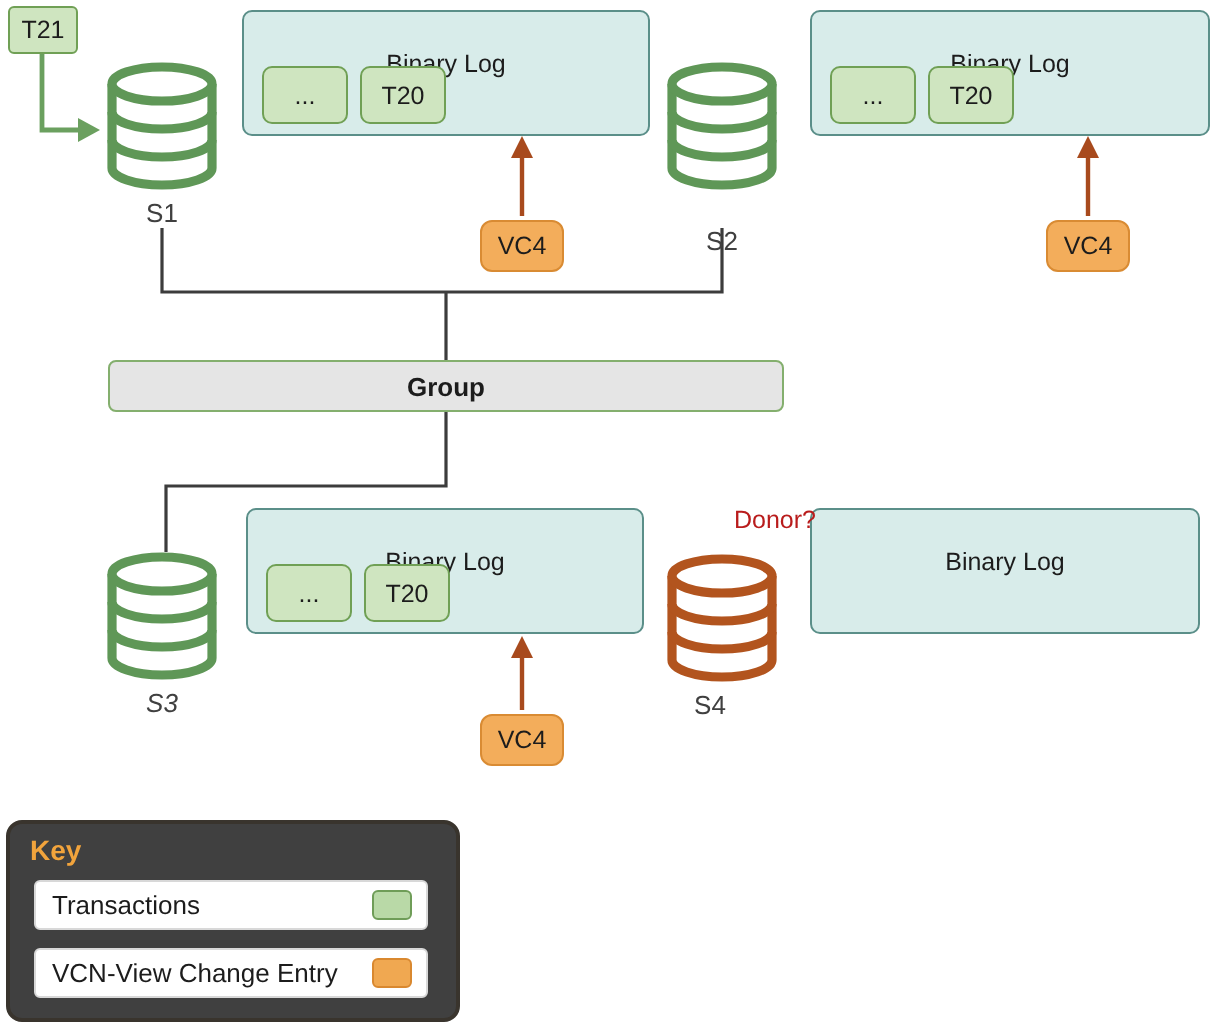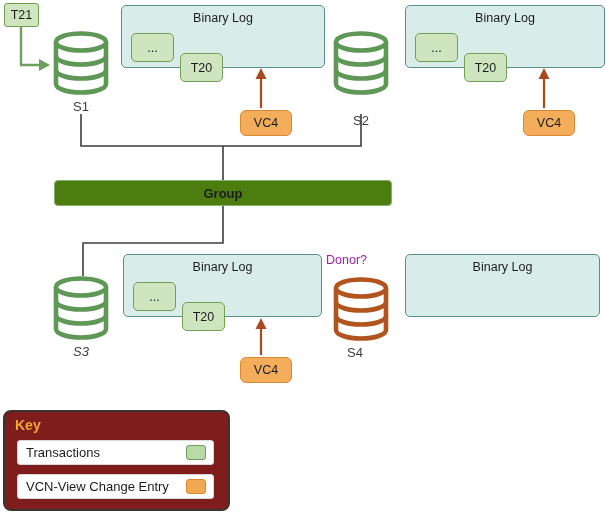--- a/index.html
+++ b/index.html
@@ -35,82 +35,82 @@
     background:#d8ecea;
     border:1.4px solid #5b8f89;
     border-radius:5px;
     height:63px;
   }
   .bl1 { left:121px; top:5px;  width:204px; }
   .bl2 { left:405px; top:5px;  width:200px; }
   .bl3 { left:123px; top:254px; width:199px; }
   .bl4 { left:405px; top:254px; width:195px; }
   .binlog-title {
-    text-align:center; padding-top:5px;
+    text-align:center; padding-top:19px;
     font-size:12.5px; color:#1c1c1c;
   }
   .entry {
     position:absolute; top:27px;
     width:43px; height:29px;
     background:#cfe5c0;
     border:1.4px solid #70a055;
     border-radius:5px;
     display:flex; align-items:center; justify-content:center;
     font-size:12.5px; color:#1c1c1c;
   }
   .e1 { left:9px; }
-  .e2 { left:58px;margin-top:20px; }
+  .e2 { left:58px; }
 
   
   .cyl { position:absolute; width:58px; height:66px; }
   .cy1 { left:52px;  top:30px; }
   .cy2 { left:332px; top:30px; }
   .cy3 { left:52px;  top:275px; }
   .cy4 { left:332px; top:276px; }
   .srv-label {
     position:absolute; width:58px; text-align:center;
     font-size:13px; color:#404040;
   }
   .sl1 { left:52px;  top:99px; }
   .sl2 { left:332px; top:113px; }
   .sl3 { left:52px;  top:344px;font-style:italic; }
   .sl4 { left:326px; top:345px; }
   .donor {
-    position:absolute; left:326px; top:253px; width:70px;
-    text-align:left; font-size:12.5px; color:#a21caf; font-weight:500;
+    position:absolute; left:338px; top:253px; width:70px;
+    text-align:right; font-size:12.5px; color:#b91c1c; font-weight:500;
   }
 
   
   .vc4 {
     position:absolute;
-    width:52px; height:26px;
+    width:42px; height:26px;
     background:#f3ad5b;
     border:1.5px solid #d98b33;
     border-radius:6px;
     display:flex; align-items:center; justify-content:center;
     font-size:12.5px; color:#1c1c1c;
   }
   .vc-a { left:240px; top:110px; }
   .vc-b { left:523px; top:110px; }
   .vc-c { left:240px; top:357px; }
 
   
   .group {
     position:absolute; left:54px; top:180px; width:338px; height:26px;
-    background:#4d7c0f;
+    background:#e5e5e5;
     border:1.4px solid #84af6e;
     border-radius:4px;
     display:flex; align-items:center; justify-content:center;
     font-size:13px; font-weight:bold; color:#1c1c1c;
   }
 
   
   .key {
     position:absolute; left:3px; top:410px; width:227px; height:101px;
-    background:#7f1d1d;
+    background:#404040;
     border:2px solid #39342d;
     border-radius:8px;
   }
   .key-title {
     position:absolute; left:10px; top:5px;
     font-size:14px; font-weight:bold; color:#f2a43c;
   }
   .key-row {
     position:absolute; left:12px; width:197px; height:25px;
     background:#ffffff;

